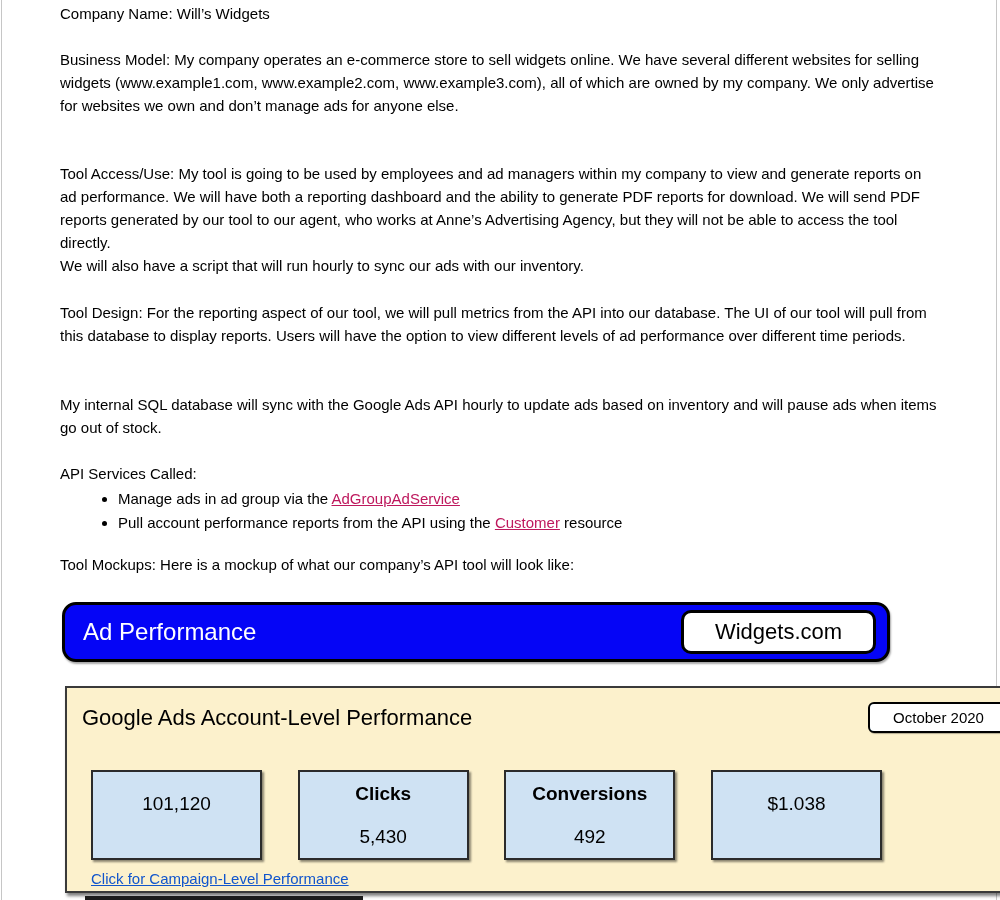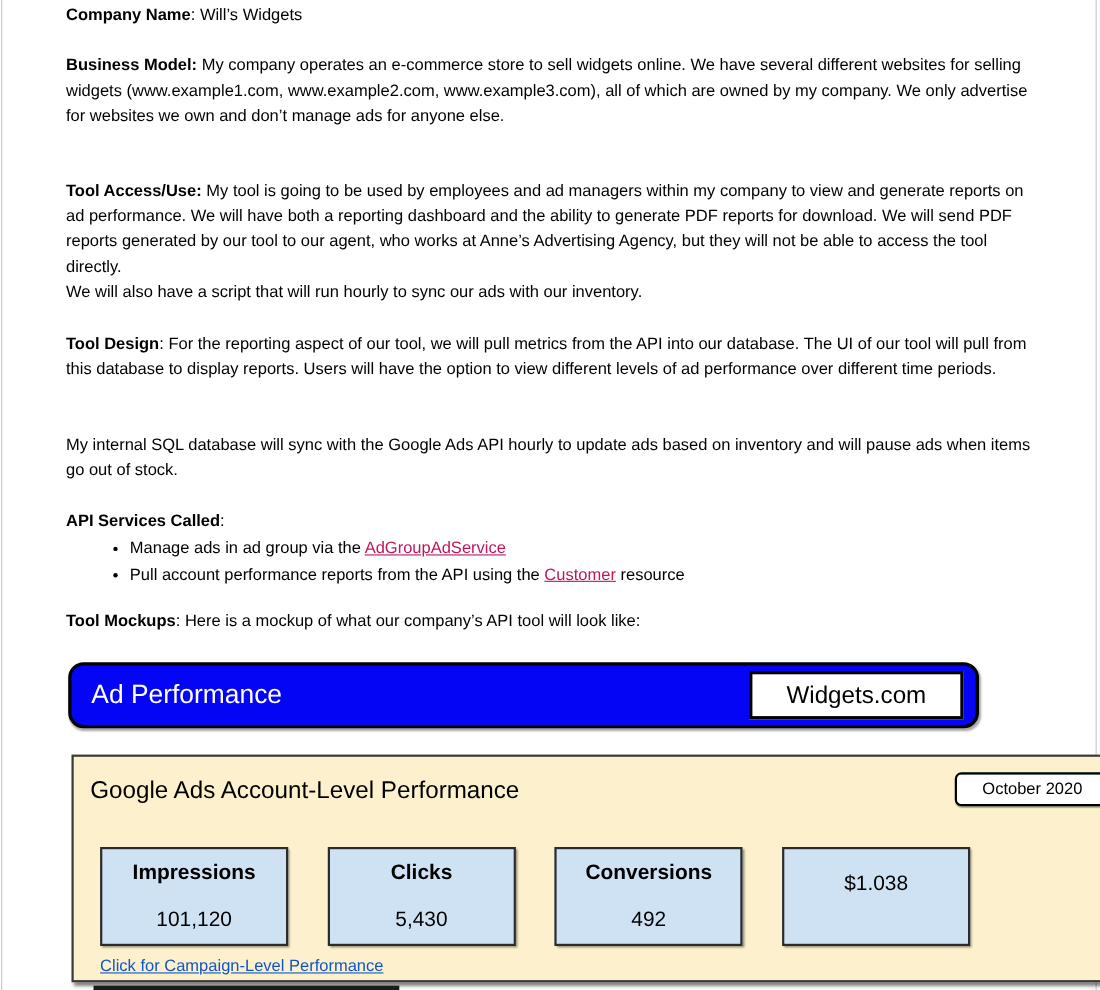--- a/index.html
+++ b/index.html
@@ -13,21 +13,21 @@
   }
   .page-edge { position:absolute; top:0; bottom:0; width:1px; background:#c6c6c6; }
   .page-edge.left { left:1px; }
   .page-edge.right { left:996px; }
 
   
   .doc-par {
     position:absolute; left:60px; width:882px;
     font-size:15px; line-height:23px; color:#000;
   }
-  .doc-par strong { font-weight:bold; }
+  .doc-par strong { font-weight:normal; }
   .p-company   { top:2px;   }
   .p-business  { top:48px;  }
   .p-access    { top:162px; }
   .p-design    { top:301px; }
   .p-sql       { top:393px; }
   .p-api       { top:462px; }
   .p-mockups   { top:553px; }
 
   ul.api-list { margin-top:2px; padding-left:58px; list-style:disc; }
   ul.api-list li { line-height:23.5px; }
@@ -38,21 +38,21 @@
   .mock-header {
     position:absolute; left:62px; top:602px; width:828px; height:60px;
     background:#0505f6; border:3px solid #000; border-radius:14px;
     display:flex; align-items:center;
     box-shadow:1px 2px 2px rgba(0,0,0,0.35);
   }
   .mock-header-title { color:#ffffff; font-size:24px; margin-left:18px; }
   .site-button {
     position:absolute; right:11px; top:50%; transform:translateY(-50%);
     width:195px; height:44px; background:#ffffff;
-    border:3px solid #000; border-radius:0;
+    border:3px solid #000; border-radius:10px;
     display:flex; align-items:center; justify-content:center;
     font-size:22px; color:#000; cursor:pointer;
   }
 
   
   .panel {
     position:absolute; left:65px; top:686px; width:990px; height:207px;
     background:#fcf1cc; border:2px solid #3a3a3a;
     box-shadow:2px 3px 3px rgba(0,0,0,0.5);
   }
@@ -134,21 +134,20 @@
 <div class="panel">
   <div class="panel-title">Google Ads Account-Level Performance</div>
 
   <div class="dropdown">
     <div class="dropdown-value">October 2020</div>
     <div class="dropdown-arrow">▼</div>
   </div>
 
   <div class="cards">
     <div class="card">
-      <div class="card-label">Impressions</div>
       <div class="card-value">101,120</div>
     </div>
     <div class="card">
       <div class="card-label">Clicks</div>
       <div class="card-value">5,430</div>
     </div>
     <div class="card">
       <div class="card-label">Conversions</div>
       <div class="card-value">492</div>
     </div>

